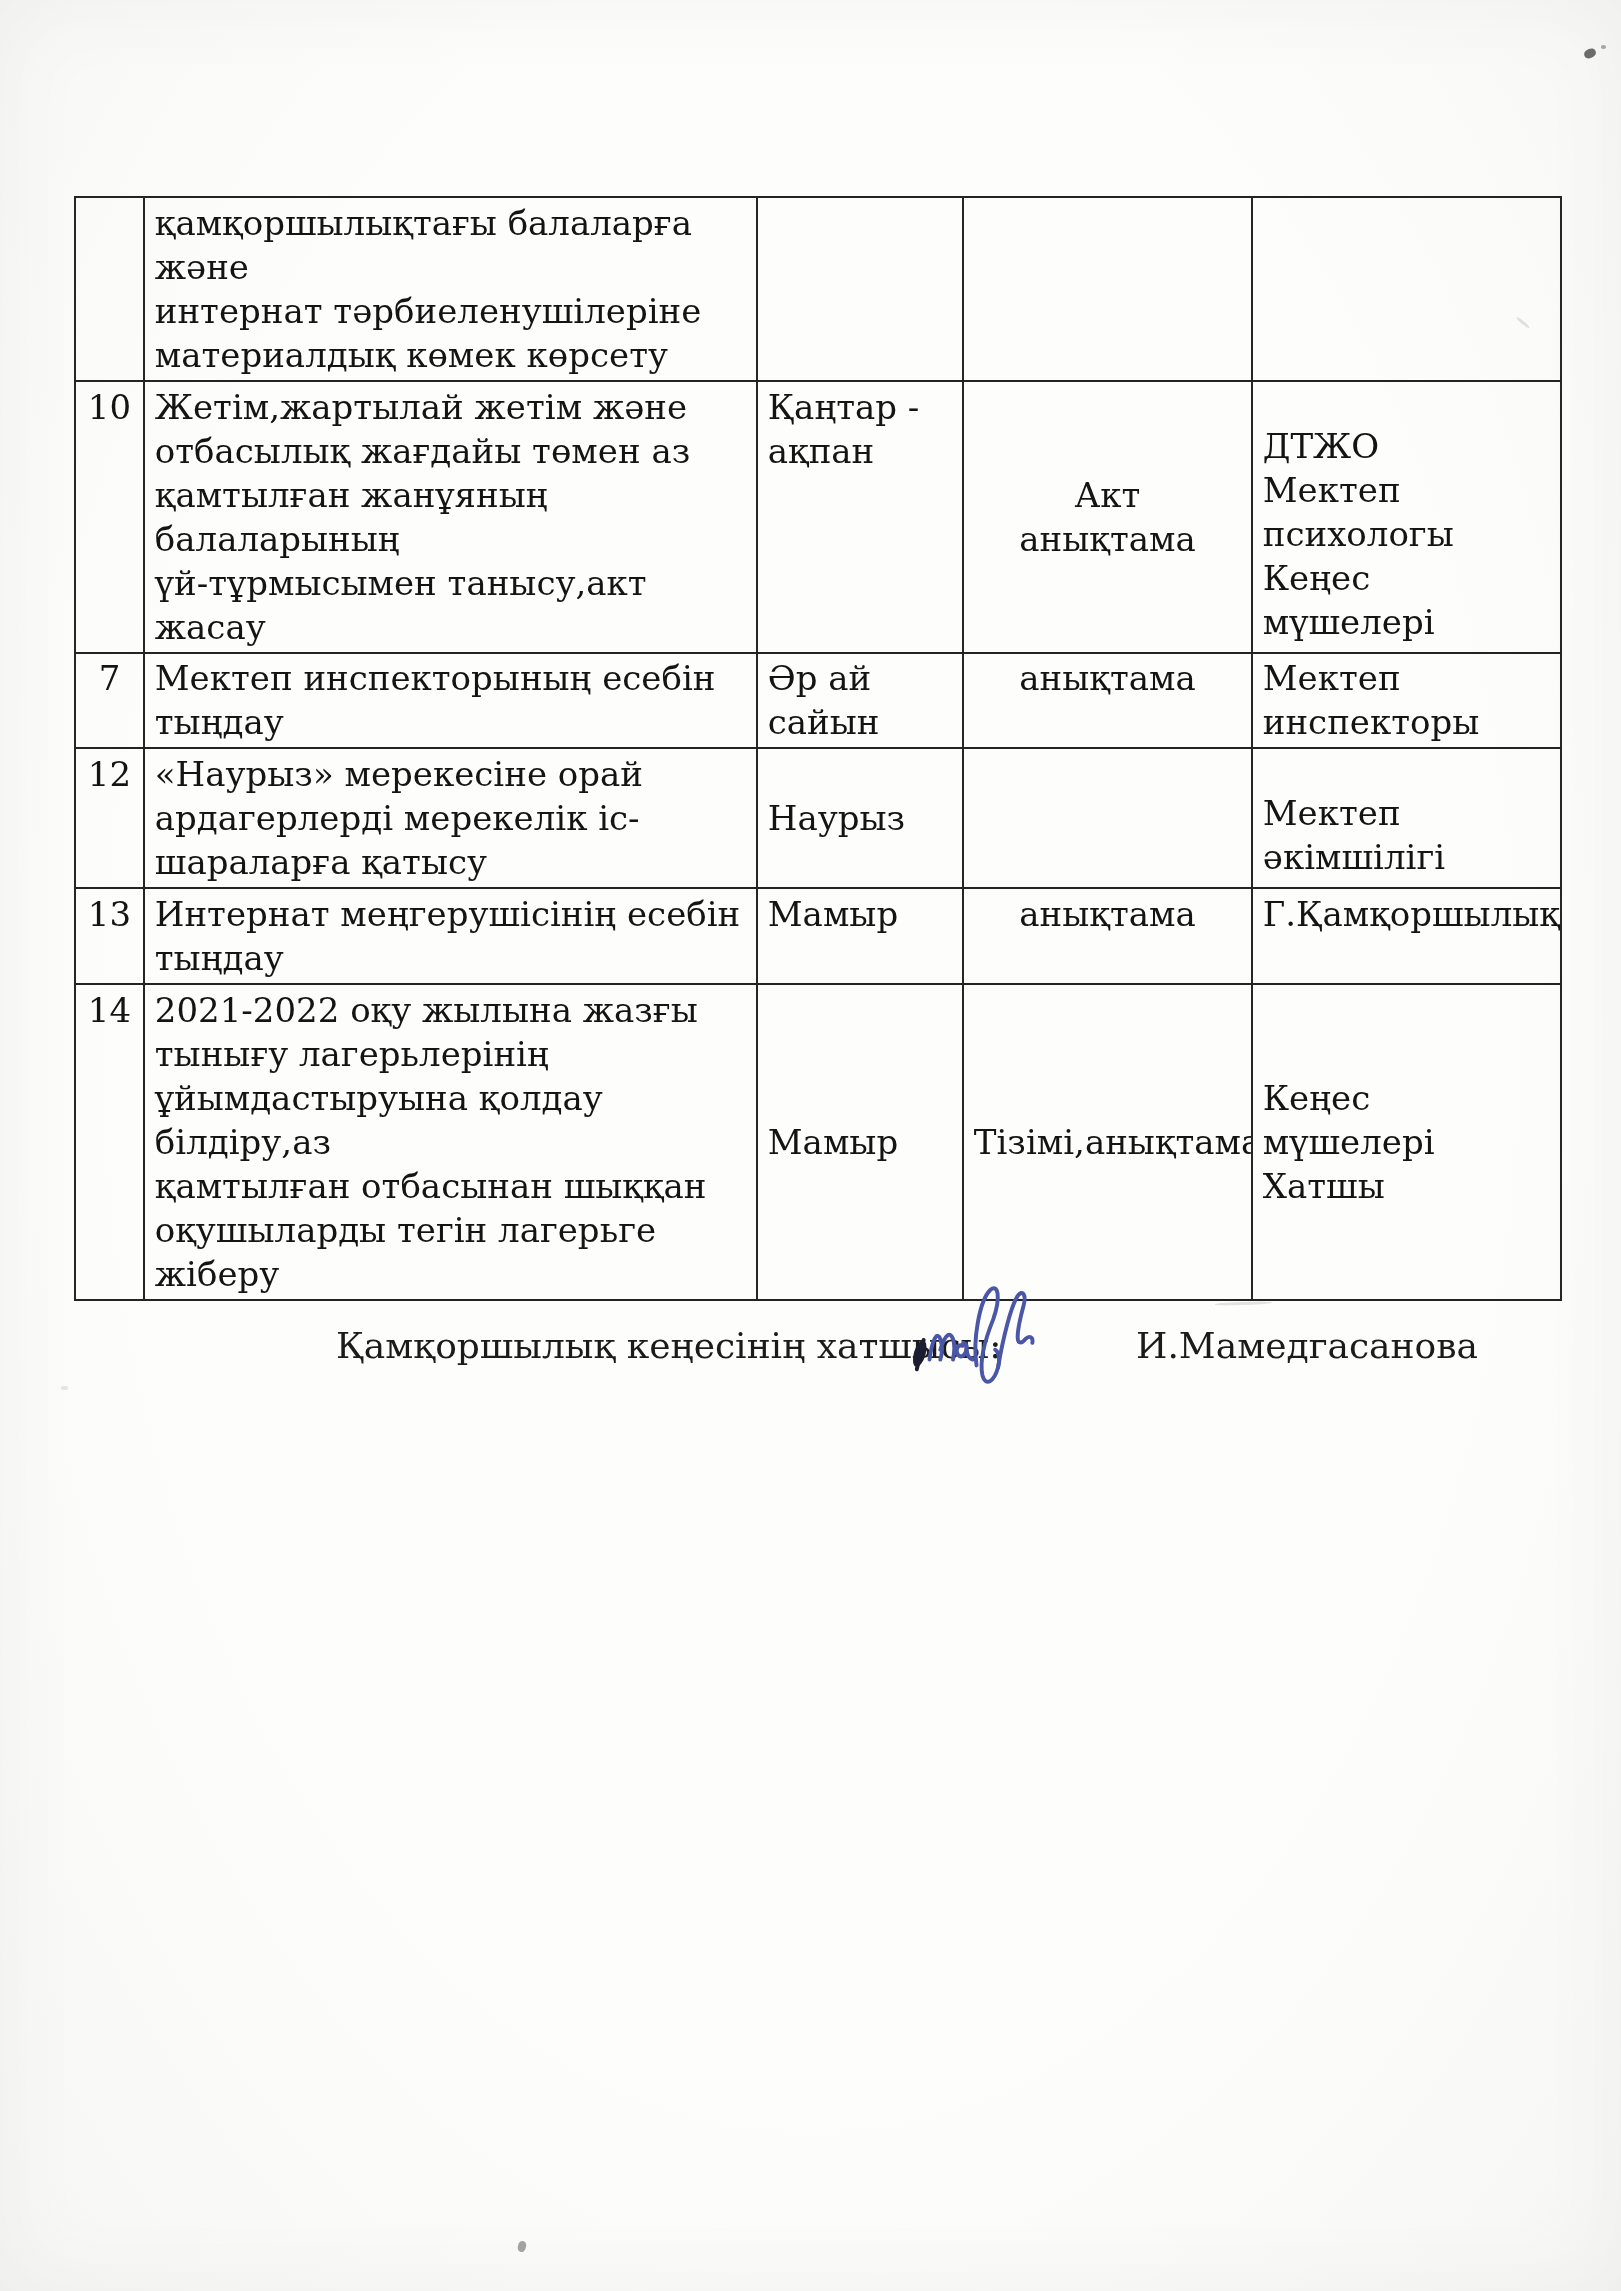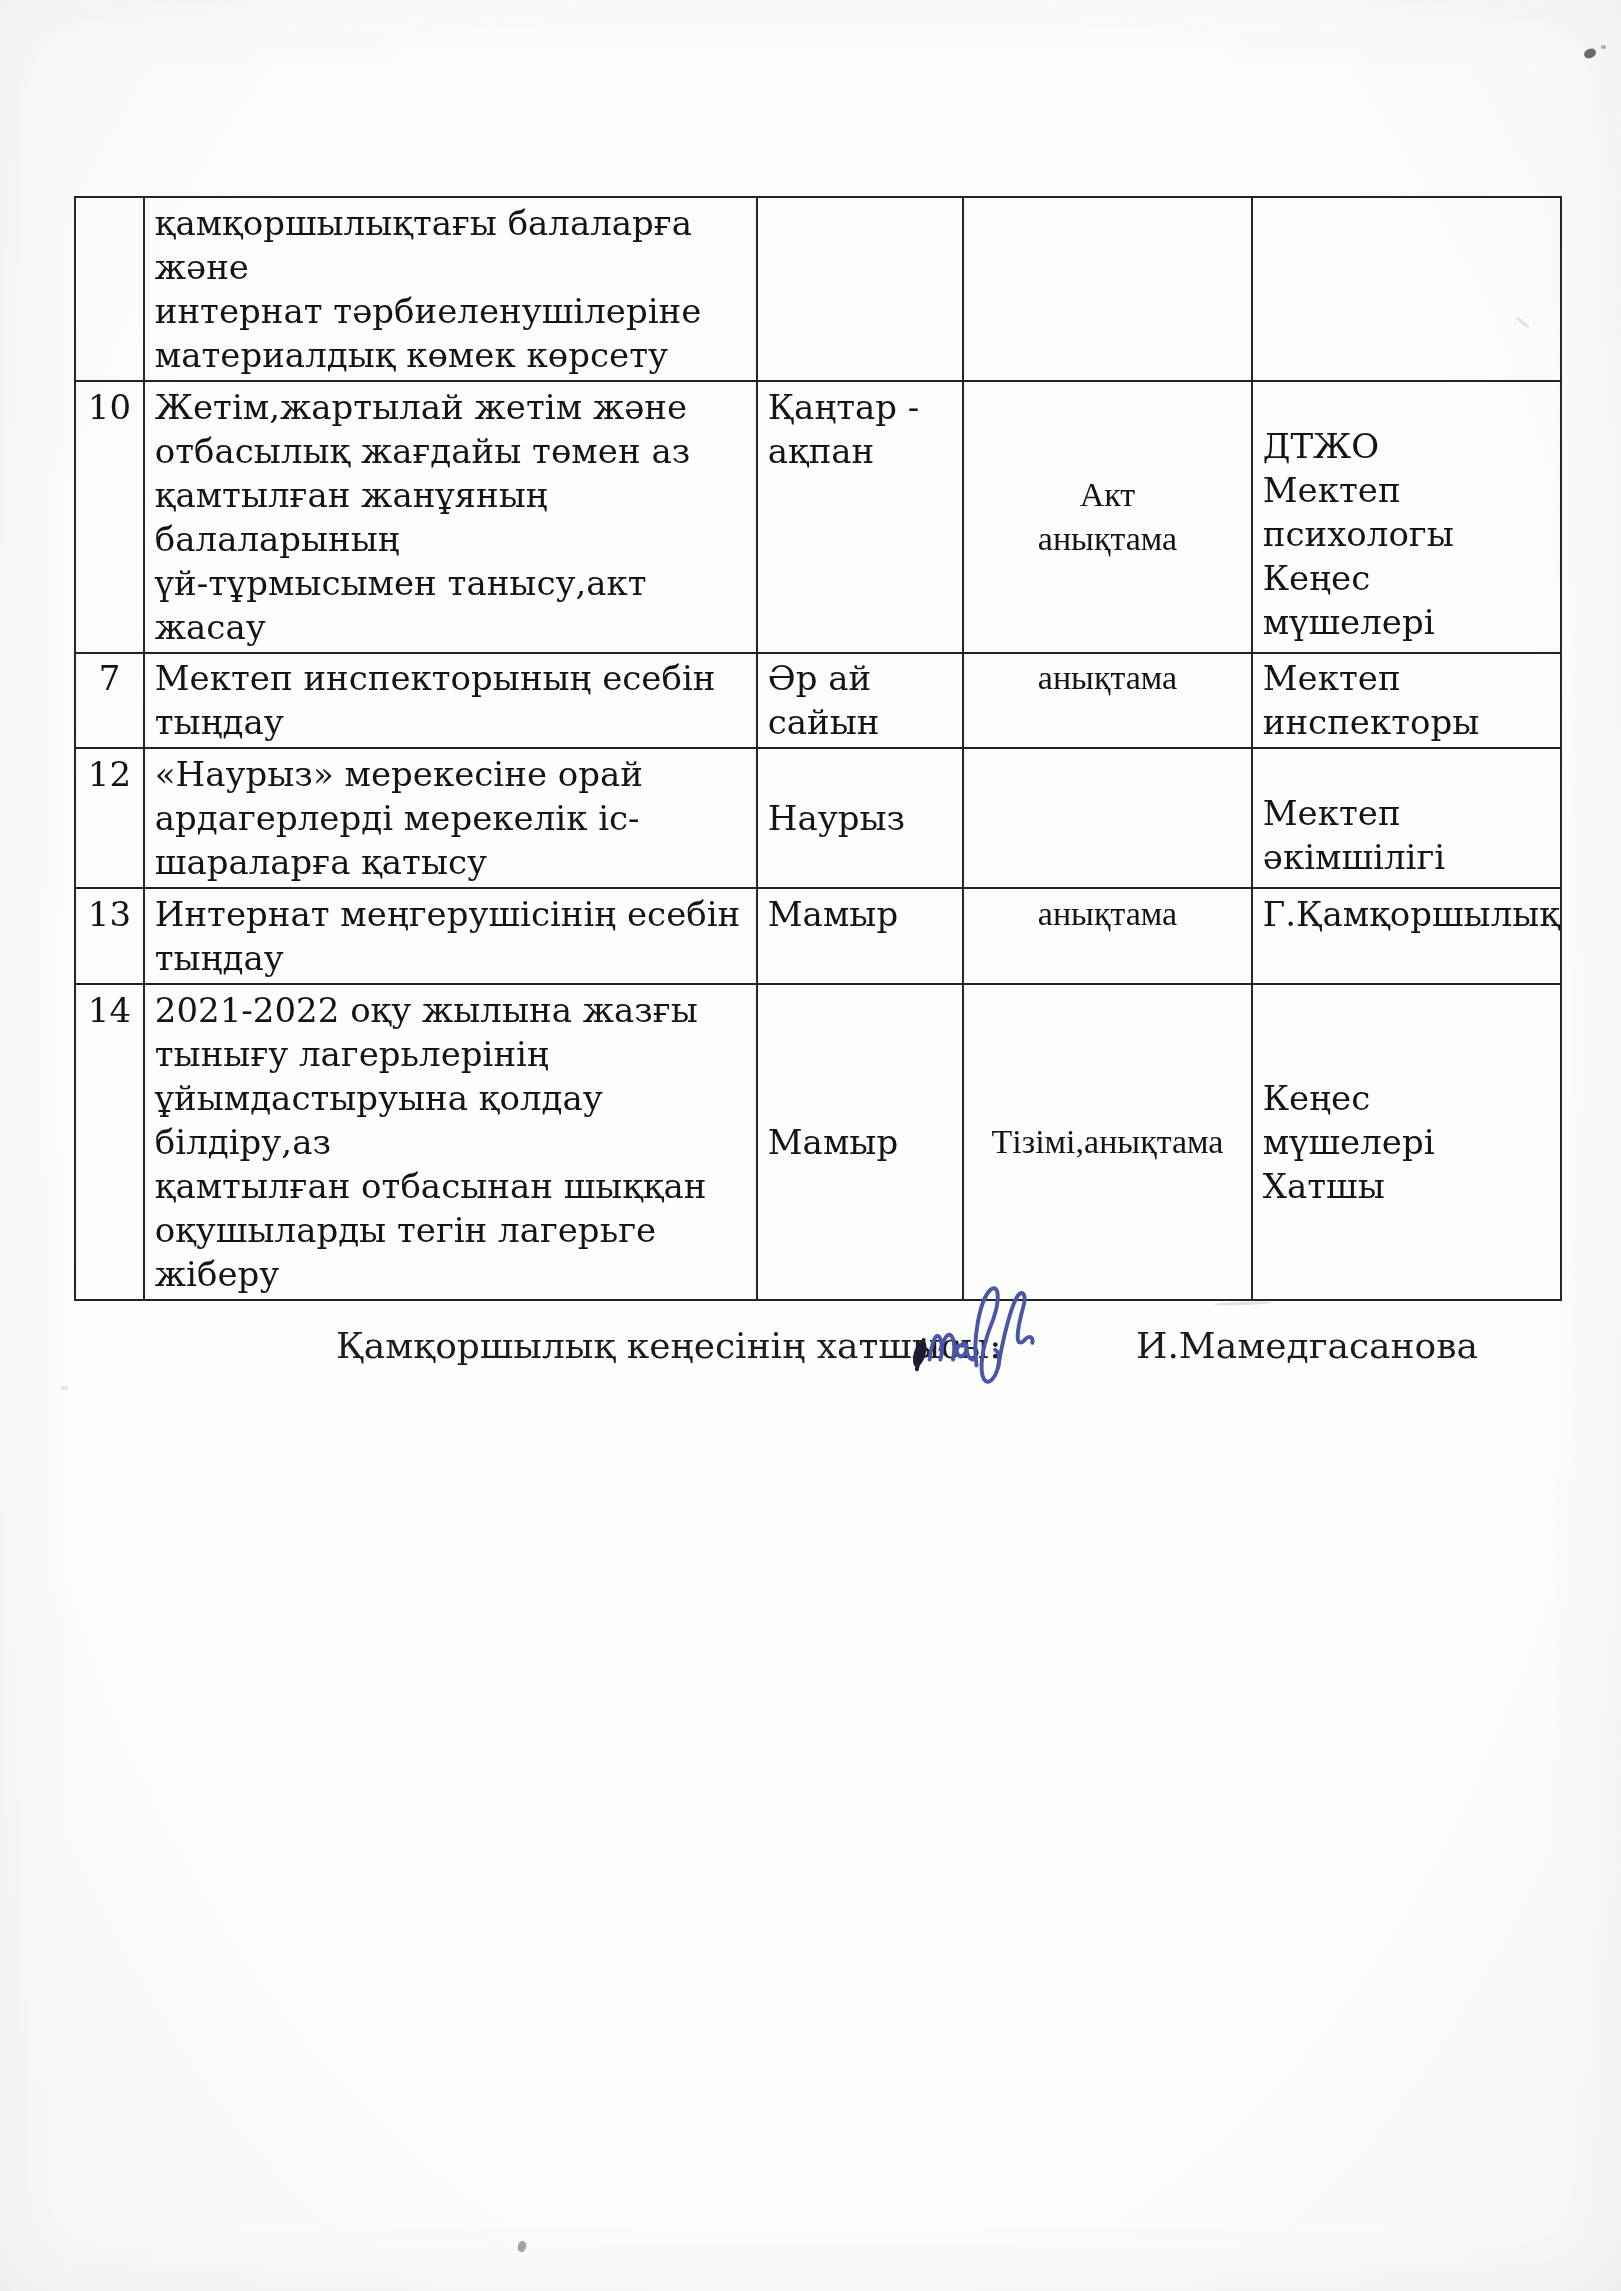--- a/index.html
+++ b/index.html
@@ -39,21 +39,21 @@
     border-top: 2.9px solid #232323;
     border-bottom: 2.9px solid #232323;
     padding: 2.9px 9.8px;
     vertical-align: top;
     white-space: pre-wrap;
     overflow: hidden;
   }
   td.c-num  { text-align: center; padding: 2.9px 2px; }
   td.c-act  { padding-left: 12.7px; }
   td.c-term { padding-left: 23.5px; }
-  td.c-doc  { text-align: center; font-family: Liberation Serif, serif; }
+  td.c-doc  { text-align: center; }
   td.c-resp { padding-left: 13.7px; }
   .va-mid { vertical-align: middle !important; }
   .va-bot { vertical-align: bottom !important; padding-bottom: 7.8px !important; }
   tr.r0 { height: 129px; }
   tr.r1 { height: 217px; }
   tr.r2 { height: 93px;  }
   tr.r3 { height: 133px; }
   tr.r4 { height: 90px; margin-top: 25px;  }
   tr.r5 { height: 220px; }
 

